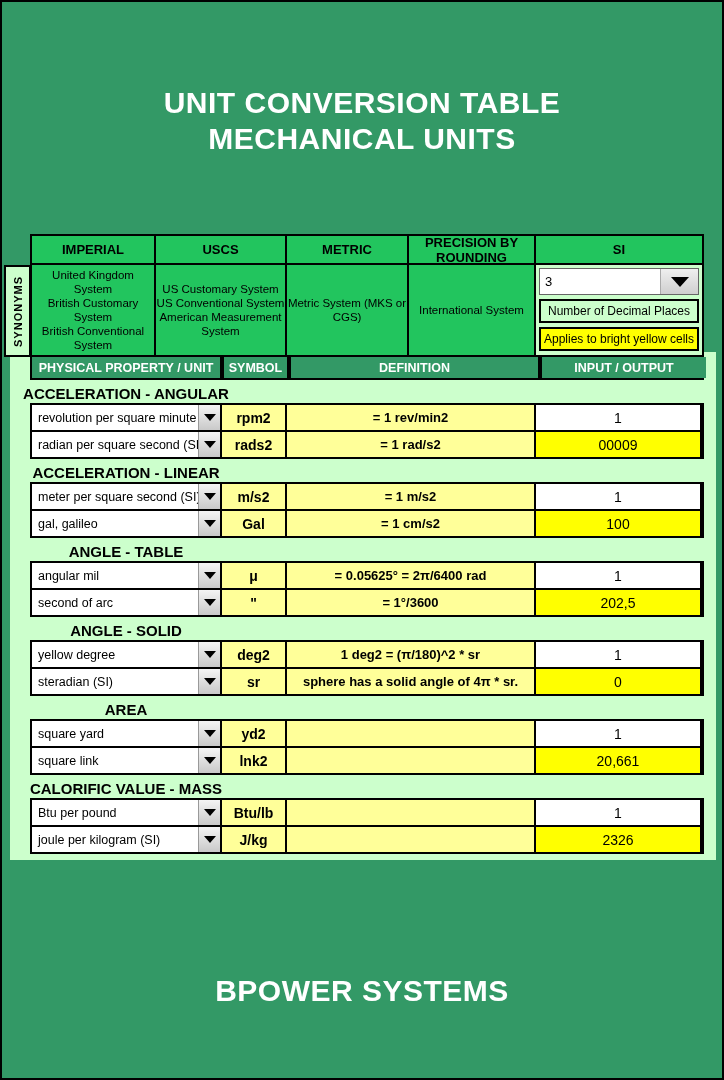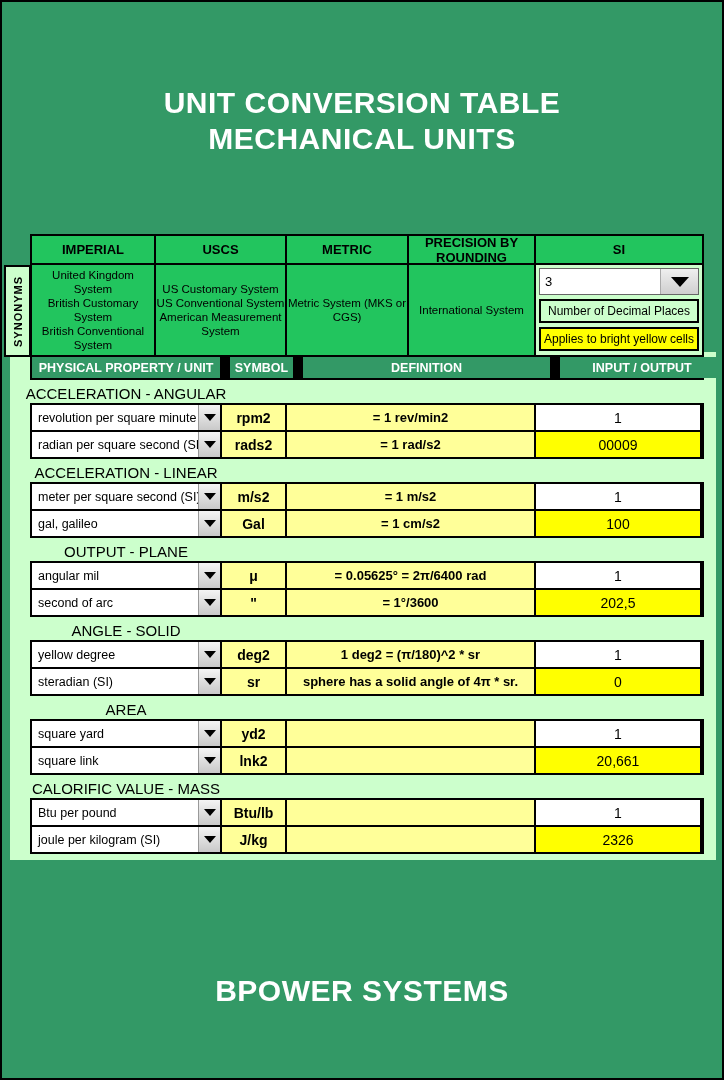--- a/index.html
+++ b/index.html
@@ -69,34 +69,34 @@
   }
   .synonyms-text {
     writing-mode:vertical-rl; transform:rotate(180deg);
     font-size:11px; font-weight:bold; letter-spacing:1px; color:#000;
   }
 
   
   .prop-header {
     position:absolute; left:28px; top:353px; width:674px;
     display:grid; grid-template-columns:188px 63px 247px 164px;
-    grid-template-rows:21px; gap:10px; padding:2px; background:#000;
+    grid-template-rows:21px; gap:4px; padding:2px; background:#000;
   }
   .ph-cell {
     background:#339966; color:#fff; font-weight:bold; font-size:12.5px;
     display:flex; align-items:center; justify-content:center; text-align:center;
   }
 
   
   .sections { position:absolute; left:28px; top:378px; width:674px; }
   .section { margin-top:4px; }
   .section-title {
     height:19px; width:192px; display:flex; align-items:center; justify-content:center;
   }
-  .section-title span { font-weight:normal; font-size:15px; color:#000; white-space:nowrap; }
+  .section-title span { font-weight:bold; font-size:15px; color:#000; white-space:nowrap; }
   .rows {
     display:grid; grid-template-columns:188px 63px 247px 164px;
     grid-template-rows:25px 25px; gap:2px; padding:2px; background:#000;
   }
   .cell { display:flex; align-items:center; justify-content:center; color:#000; overflow:hidden; }
   .unit-cell { background:#fff; justify-content:flex-start; padding-left:6px; position:relative; font-size:12.5px; }
   .unit-label { white-space:nowrap; }
   .dd-btn {
     position:absolute; right:0; top:0; width:22px; height:100%;
     background:linear-gradient(#f4f4f4,#c9c9c9);
@@ -209,21 +209,21 @@
             </span>
         </div>
         <div class="cell sym-cell">Gal</div>
         <div class="cell def-cell">= 1 cm/s2</div>
         <div class="cell val-cell hl">100</div>
       </div>
     </div>
 
     <div class="section">
       <div class="section-title">
-          <span>OUTPUT - PLANE</span>
+          <span>ANGLE - TABLE</span>
         </div>
       <div class="rows">
         <div class="cell unit-cell">
           <span class="unit-label">angular mil</span>
           <span class="dd-btn">
               <i class="tri"></i>
             </span>
         </div>
         <div class="cell sym-cell">μ</div>
         <div class="cell def-cell">= 0.05625° = 2π/6400 rad</div>

